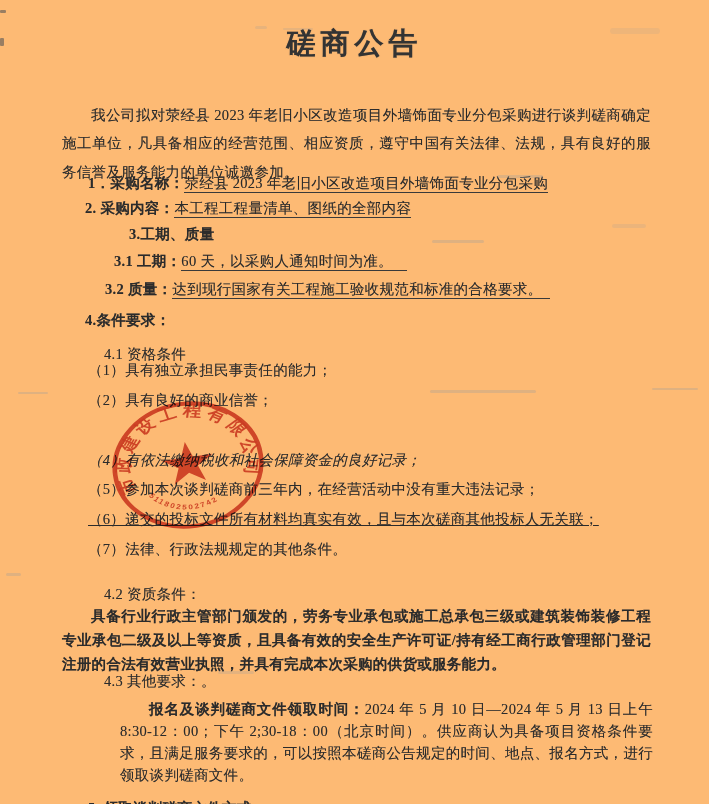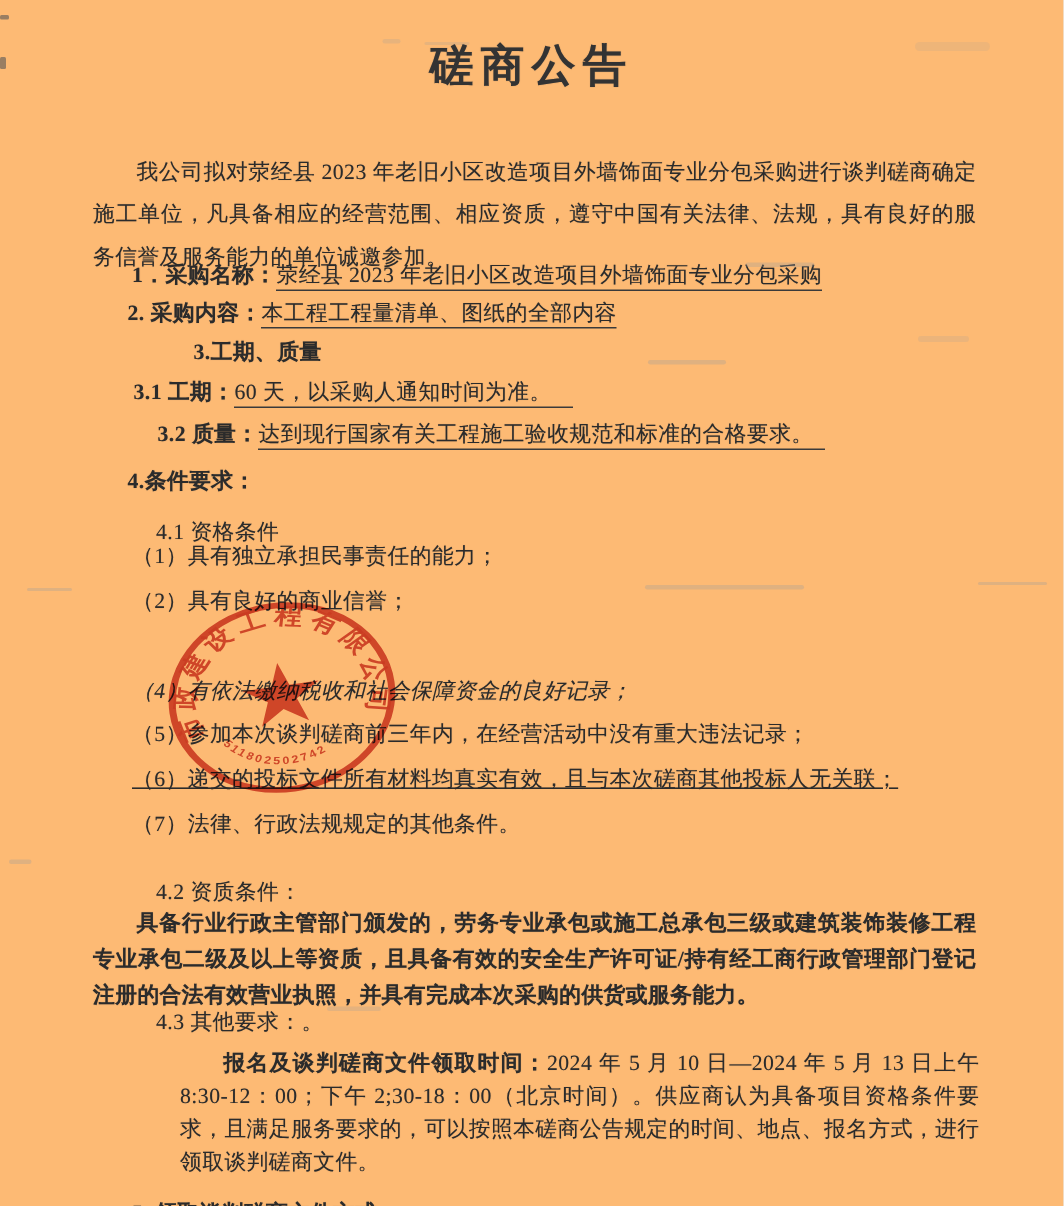--- a/index.html
+++ b/index.html
@@ -28,21 +28,21 @@
     font-weight:bold;
     font-size:29px;
     letter-spacing:5px;
     color:#333;
     text-shadow:0 0 .7px rgba(70,70,70,.5);
   }
   .intro{left:62px;right:58px;top:86px;line-height:28.5px;text-indent:2em;}
   .p-item1{left:88px;top:159px;}
   .p-item2{left:85px;top:184px;}
   .p-sec3{left:85px;top:210px;margin-left:44px;}
-  .p-31{left:89px;top:237px;text-align:center;}
+  .p-31{left:114px;top:237px;text-align:center;}
   .p-32{left:105px;top:265px;}
   .p-sec4{left:85px;top:296px;}
   .p-41{left:104px;top:330px;}
   .cond{left:88px;margin:0;}
   .cond-0{top:361px;}
   .cond-1{top:391px;}
   .cond-2{top:421px;}
   .cond-3{top:451px;font-style:italic;}
   .cond-4{top:480px;}
   .cond-5{top:510px;text-decoration:underline;}

